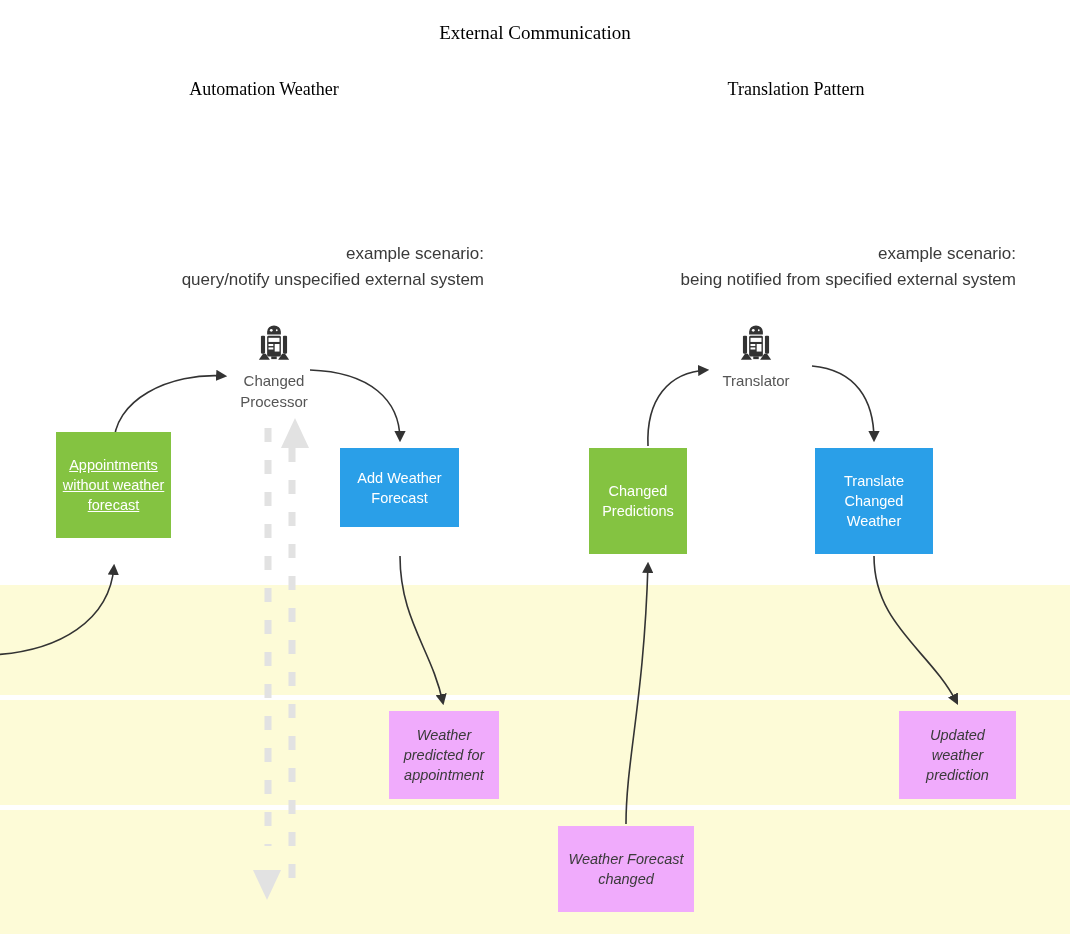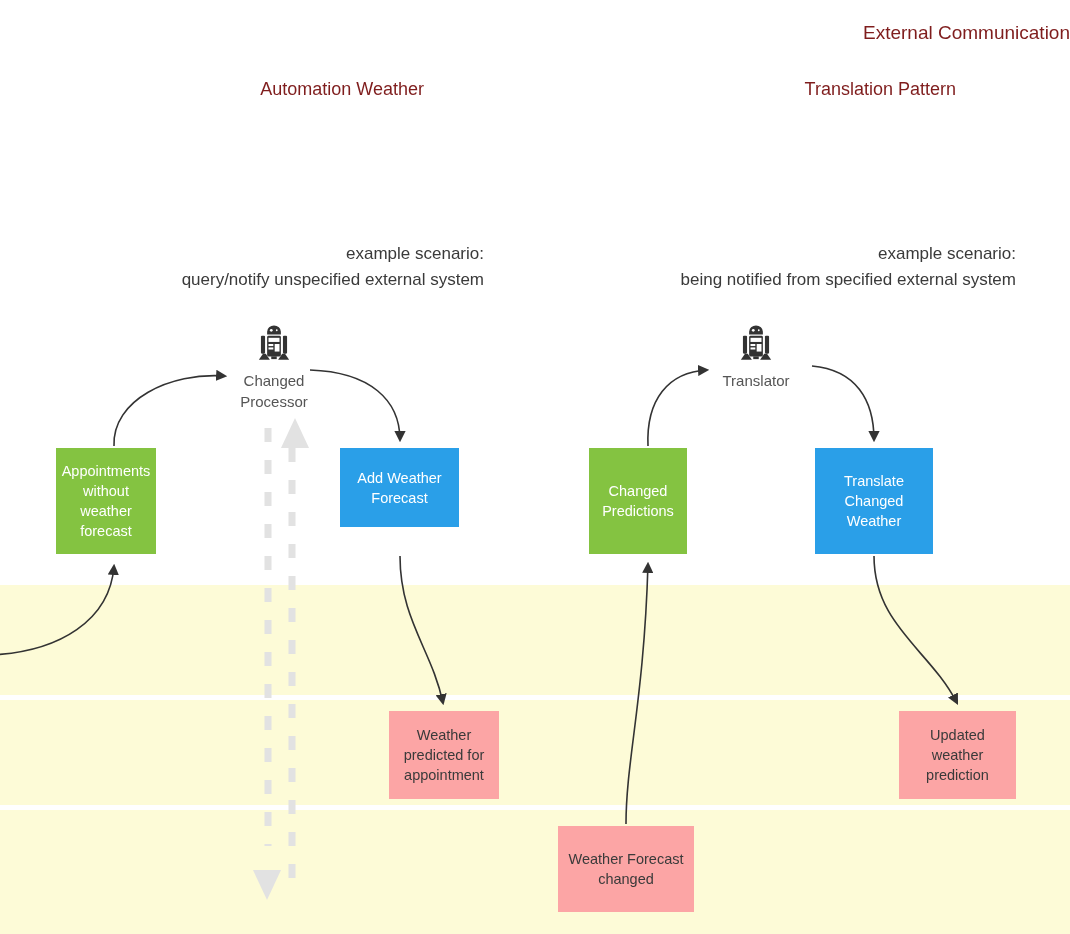--- a/index.html
+++ b/index.html
@@ -23,25 +23,26 @@
     width: 1070px;
     background: #fdfbd7;
   }
   #lane-1 { top: 585px; height: 110px; }
   #lane-2 { top: 700px; height: 105px; }
   #lane-3 { top: 810px; height: 124px; }
 
   
   .title {
     position: absolute;
-    text-align: right;
-    color: #7f1d1d;
+    text-align: center;
+    color: #000000;
     font-size: 19px;
     font-weight: 400;
     white-space: nowrap;
+    font-family: Liberation Serif, serif;
   }
   #diagram-title { top: 22px; left: 0; width: 1070px; }
   #pattern-label-left  { top: 79px; left: 104px; width: 320px; font-size: 18px; }
   #pattern-label-right { top: 79px; left: 636px; width: 320px; font-size: 18px; }
 
   .scenario {
     position: absolute;
     text-align: right;
     color: #3a3a3a;
     font-size: 17px;
@@ -80,23 +81,23 @@
     align-items: center;
     justify-content: center;
     text-align: center;
     font-size: 14.5px;
     line-height: 20px;
     padding: 4px;
   }
   .node .node-label { display: block; }
   .node.green  { background: #84c341; color: #ffffff; }
   .node.blue   { background: #2a9fe8; color: #ffffff; }
-  .node.orange { background: #fca5a5; color: #3a3a3a; }
-
-  #node-appointments       { left: 56px;  top: 448px; width: 100px; height: 106px; }
+  .node.orange { background: #f0abfc; color: #3a3a3a; font-style: italic; }
+
+  #node-appointments       { left: 56px;  top: 432px; width: 115px; height: 106px; text-decoration: underline; }
   #node-add-weather        { left: 340px; top: 448px; width: 119px; height: 79px; }
   #node-changed-pred       { left: 589px; top: 448px; width: 98px; height: 106px; }
   #node-translate-changed  { left: 815px; top: 448px; width: 118px; height: 106px; }
   #node-weather-predicted  { left: 389px; top: 711px; width: 110px; height: 88px; }
   #node-updated-weather    { left: 899px; top: 711px; width: 117px; height: 88px; }
   #node-forecast-changed   { left: 558px; top: 826px; width: 136px; height: 86px; }
 
   
   #connectors {
     position: absolute;

